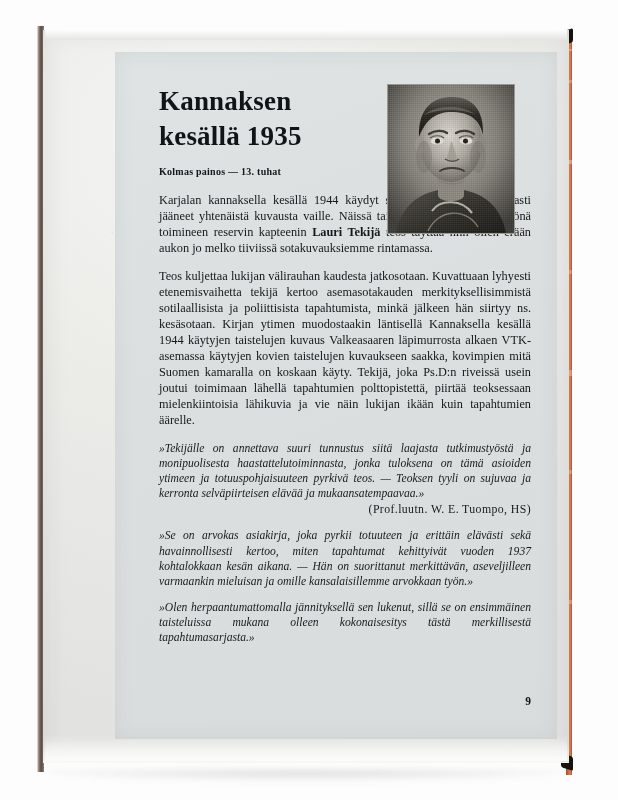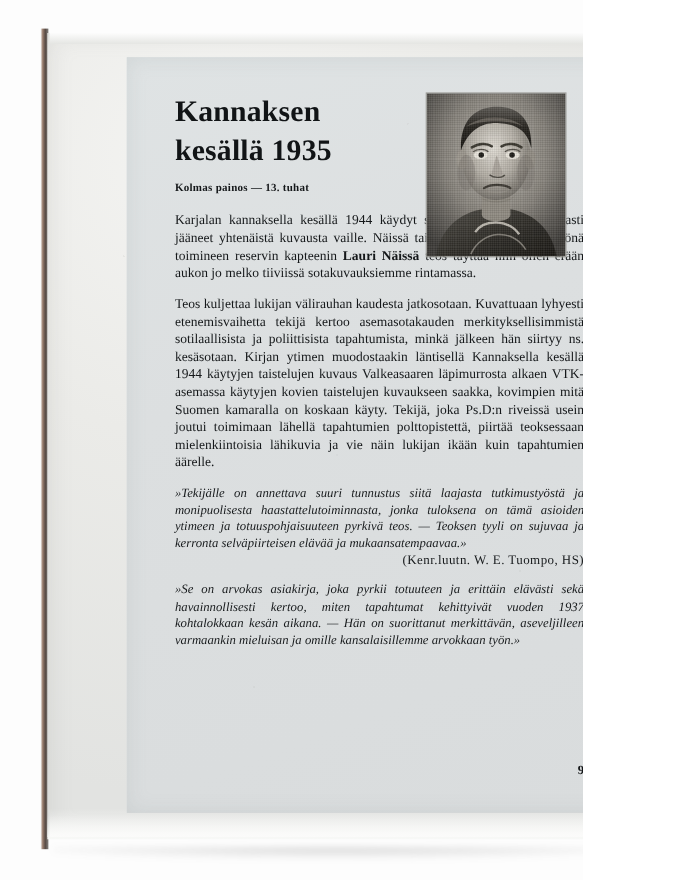--- a/index.html
+++ b/index.html
@@ -2,21 +2,21 @@
 <html><head>
 <meta charset="utf-8">
 <style>
   html, body {
     margin: 0;
     padding: 0;
     background: #ffffff;
   }
   #page {
     position: relative;
-    width: 530px;
+    width: 618px;
     height: 800px;
     overflow: hidden;
     background: #ffffff;
     font-family: "Liberation Serif", serif;
   }
 
   
   .backdrop {
     position: absolute;
     inset: 0;
@@ -322,33 +322,34 @@
           </div>
 
           <h1 class="title">
             <span class="ln">Kannaksen</span>
             <span class="ln">kesällä 1935</span>
           </h1>
 
           <div class="subtitle">Kolmas painos — 13. tuhat</div>
 
           <div class="body-block">
-            <p class="para" id="para-1"><span>Karjalan kannaksella kesällä 1944 käydyt suurtaistelut ovat tähän asti jääneet yhtenäistä kuvausta vaille. Näissä taisteluissa patterinpäällikkönä toimineen reservin kapteenin </span><b>Lauri Näissä</b><span> teos täyttää niin ollen erään aukon jo melko tiiviissä sotakuvauksiemme rintamassa.</span></p>
+            <p class="para" id="para-1"><span>Karjalan kannaksella kesällä 1944 käydyt suurtaistelut ovat tähän asti jääneet yhtenäistä kuvausta vaille. Näissä taisteluissa patterinpäällikkönä toimineen reservin kapteenin </span><b>Lauri Tekijä</b><span> teos täyttää niin ollen erään aukon jo melko tiiviissä sotakuvauksiemme rintamassa.</span></p>
             <p class="para" id="para-2"><span>Teos kuljettaa lukijan välirauhan kaudesta jatkosotaan. Kuvattuaan lyhyesti etenemisvaihetta tekijä kertoo asemasotakauden merkityksellisimmistä sotilaallisista ja poliittisista tapahtumista, minkä jälkeen hän siirtyy ns. kesäsotaan. Kirjan ytimen muodostaakin läntisellä Kannaksella kesällä 1944 käytyjen taistelujen kuvaus Valkeasaaren läpimurrosta alkaen VTK-asemassa käytyjen kovien taistelujen kuvaukseen saakka, kovimpien mitä Suomen kamaralla on koskaan käyty. Tekijä, joka Ps.D:n riveissä usein joutui toimimaan lähellä tapahtumien polttopistettä, piirtää teoksessaan mielenkiintoisia lähikuvia ja vie näin lukijan ikään kuin tapahtumien äärelle.</span></p>
 
             <div class="quote">
               <span>»Tekijälle on annettava suuri tunnustus siitä laajasta tutkimustyöstä ja monipuolisesta haastattelutoiminnasta, jonka tuloksena on tämä asioiden ytimeen ja totuuspohjaisuuteen pyrkivä teos. — Teoksen tyyli on sujuvaa ja kerronta selväpiirteisen elävää ja mukaansatempaavaa.»</span>
-              <span class="attrib">(Kenr.luutn. W. E. Tuompo, HS)</span>
+              <span class="attrib">(Prof.luutn. W. E. Tuompo, HS)</span>
             </div>
 
             <div class="quote">
               <span>»Se on arvokas asiakirja, joka pyrkii totuuteen ja erittäin elävästi sekä havainnollisesti kertoo, miten tapahtumat kehittyivät vuoden 1937 kohtalokkaan kesän aikana. — Hän on suorittanut merkittävän, aseveljilleen varmaankin mieluisan ja omille kansalaisillemme arvokkaan työn.»</span>
             </div>
 
             <div class="quote">
+              <span>»Olen herpaantumattomalla jännityksellä sen lukenut, sillä se on ensimmäinen taisteluissa mukana olleen kokonaisesitys tästä merkillisestä tapahtumasarjasta.»</span>
             </div>
           </div>
 
           <div class="page-number">9</div>
 
         </div>
       </div>
     </div>
 
     <div class="speckle"></div>

